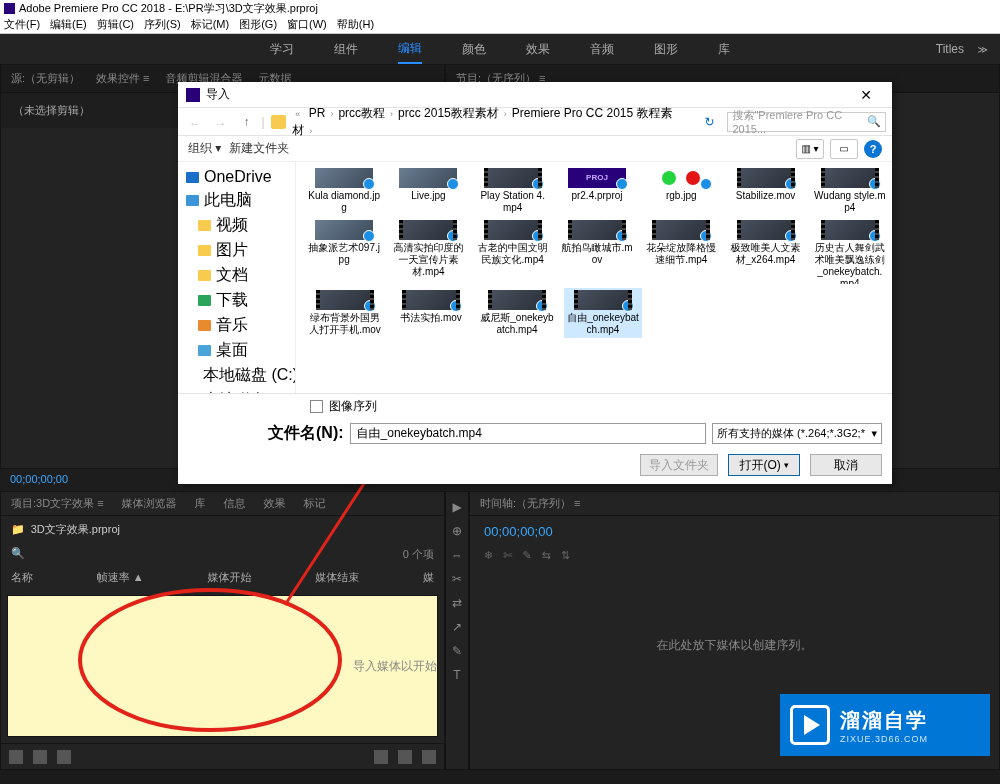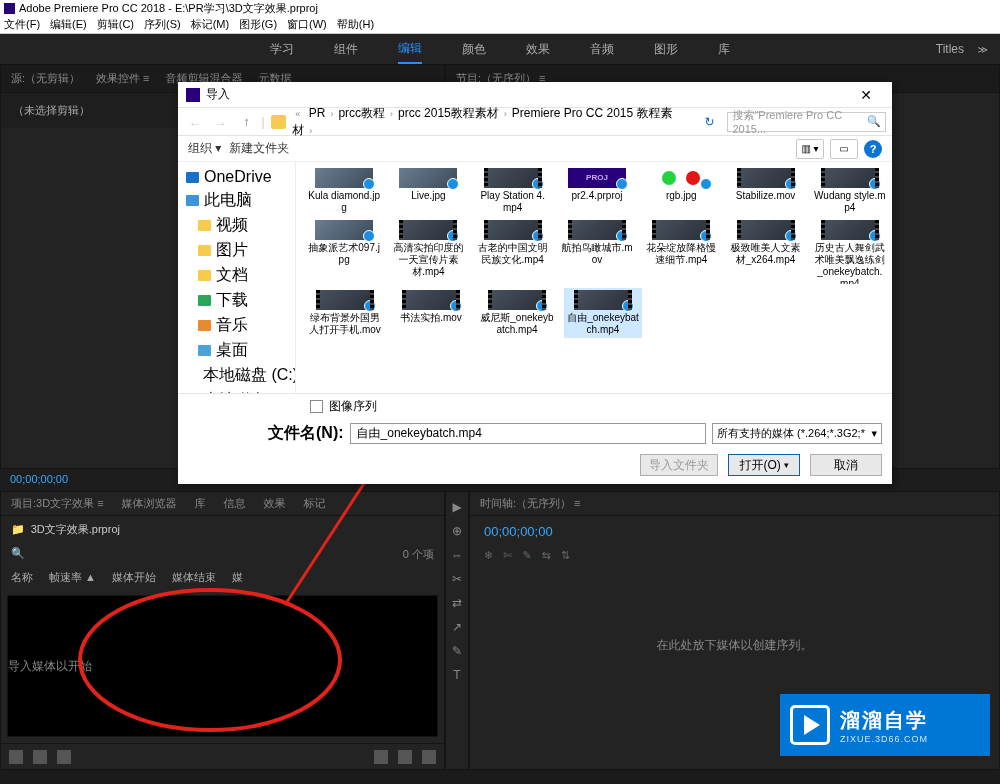--- a/index.html
+++ b/index.html
@@ -23,22 +23,22 @@
   .right1 { flex:1; }
   .panel-header { display:flex; gap:16px; font-size:11px; color:#888; padding:6px 10px; border-bottom:1px solid #141414; background:#1b1b1b;}
   .noclip { font-size:11px; color:#aaa; padding:10px 12px; background:#1e1e1e;}
 
   .timebar { height:22px; background:#1d1d1d; font-size:11px; color:#38a8ff; padding:4px 10px;}
   .panels-row2 { display:flex; height:279px; }
   .projpanel { width:445px; background:#232323; border:1px solid #141414; display:flex; flex-direction:column; position:relative;}
   .projpanel .phead { display:flex; gap:18px; font-size:11px; color:#888; padding:4px 10px; border-bottom:1px solid #141414;}
   .projpanel .file { display:flex; gap:6px; font-size:11px; padding:6px 10px; align-items:center;}
   .projpanel .searchrow { display:flex; justify-content:space-between; padding:4px 10px; font-size:11px; color:#888;}
-  .projpanel .cols { display:flex; font-size:11px; color:#aaa; padding:4px 10px; gap:16px;}
-  .projpanel .bin { flex:1; background:#000000; margin:6px; border:1px solid #141414; display:flex; align-items:center; justify-content:flex-start; font-size:12px; color:#888;}
+  .projpanel .cols { display:flex; font-size:11px; color:#aaa; padding:4px 10px; gap:16px;justify-content:space-between;}
+  .projpanel .bin { flex:1; background:#fef9c3; margin:6px; border:1px solid #141414; display:flex; align-items:center; justify-content:flex-end; font-size:12px; color:#888;}
   .projpanel .bbar { height:26px; display:flex; gap:10px; align-items:center; padding:0 8px; border-top:1px solid #141414;}
   .projpanel .bbar .ico { width:14px; height:14px; background:#555; }
 
   .toolcol { width:24px; background:#232323; border:1px solid #141414; display:flex; flex-direction:column; gap:10px; align-items:center; padding-top:8px;}
   .toolcol .t { width:14px; height:14px; font-size:12px; color:#888; display:flex; align-items:center; justify-content:center;}
   .seqpanel { flex:1; background:#232323; border:1px solid #141414; position:relative;}
   .seqpanel .shead { font-size:11px; color:#888; padding:4px 10px; border-bottom:1px solid #141414;}
   .seqpanel .tc { font-size:13px; color:#38a8ff; padding:8px 14px;}
   .seqpanel .drop { position:absolute; left:0; right:0; top:145px; text-align:center; font-size:12px; color:#888;}
   .icrow { display:flex; gap:10px; padding:2px 14px; font-size:11px; color:#666;}

